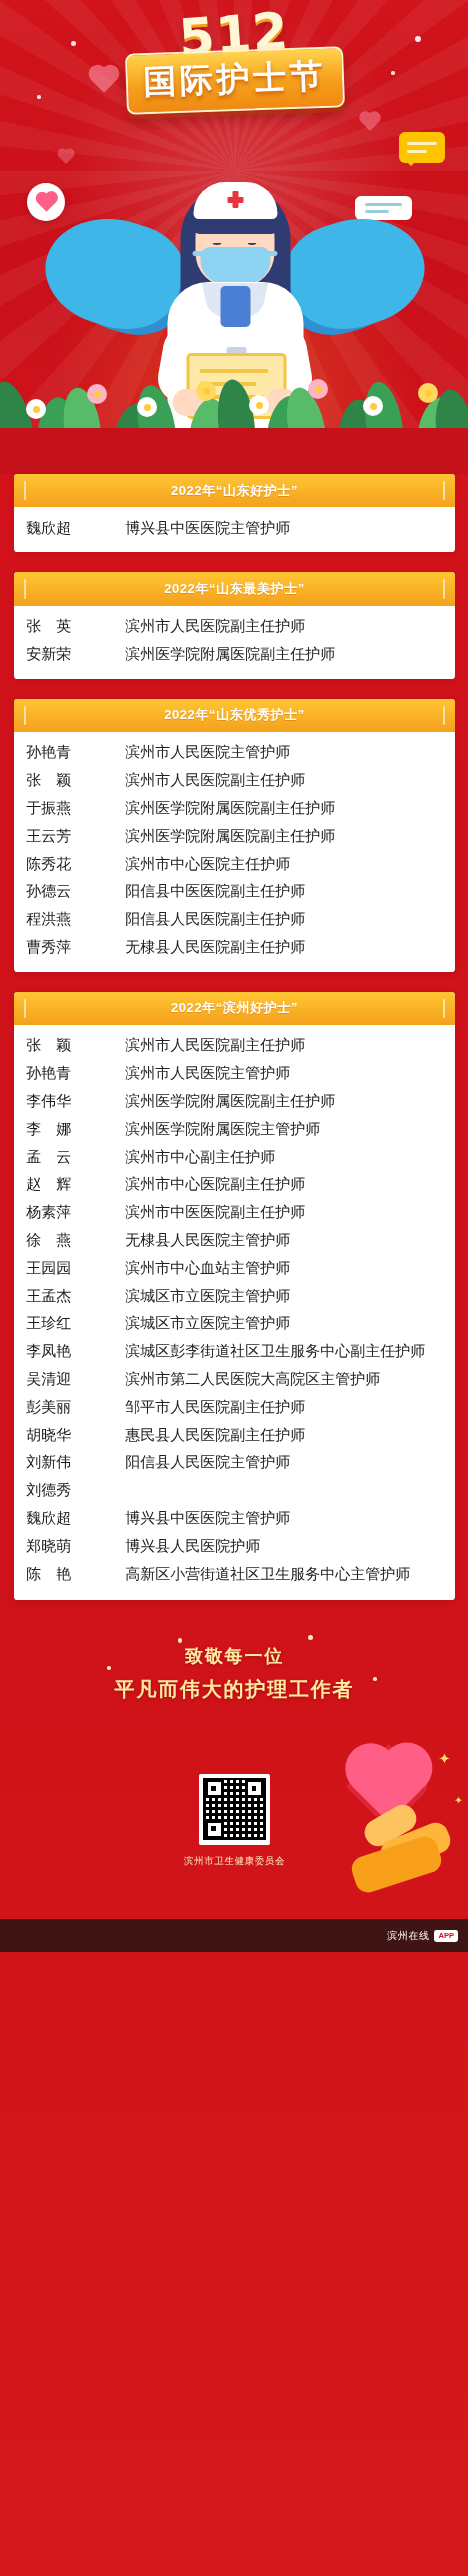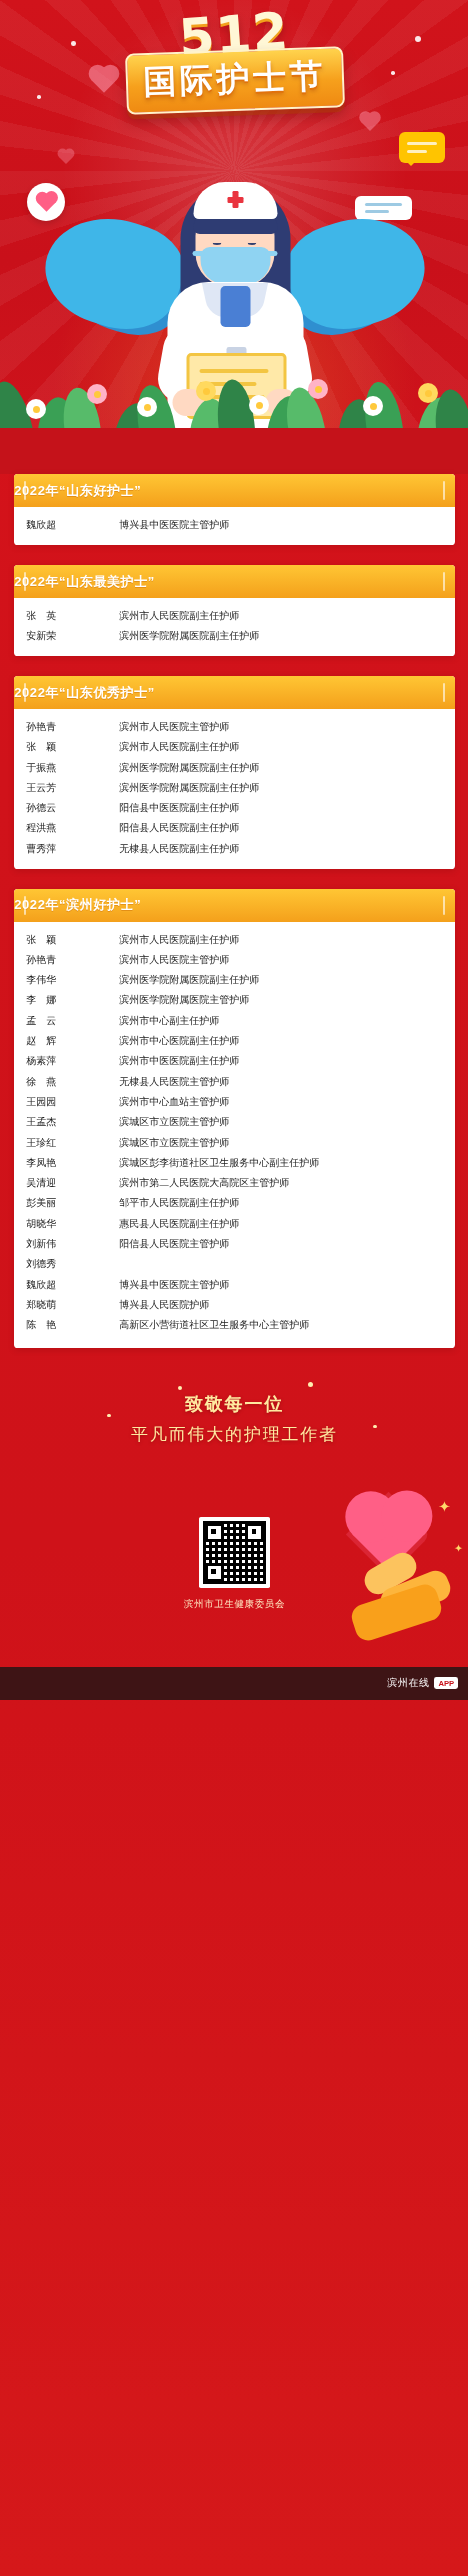--- a/index.html
+++ b/index.html
@@ -143,35 +143,35 @@
   .content { padding: 0 14.2px 0; position: relative; z-index: 8; }
   .card {
     background:#ffffff;
     border-radius: 3.6px;
     margin-bottom: 20px;
     overflow: hidden;
     box-shadow: 0 1.8px 6px rgba(90,0,0,.18);
   }
   .card-head {
     background: linear-gradient(180deg,#ffc634 0%, #f4a01b 100%);
-    text-align: left;
+    text-align: center;
     padding: 7.7px 0 7.7px;
     position: relative;
   }
   .card-head .ttl {
     font-size: 13px; font-weight: bold; color: #ffffff; letter-spacing: 0.6px;
     text-shadow: 0 0.6px 0 rgba(190,90,0,.35);
   }
   .card-head::before, .card-head::after {
     content:""; position:absolute; top:7.1px; bottom:7.1px; width:2.4px; background: rgba(255,255,255,.6); border-radius:1.2px;
   }
   .card-head::before { left:9.5px; }
   .card-head::after { right:9.5px; }
   .card-body { padding: 9.5px 12px 13px; }
-  .row { display:flex; align-items:center; margin-bottom: 5.3px; font-size:10px; line-height:1.5; color:#222; }
+  .row { display:flex; align-items:center; margin-bottom: 5.3px; font-size:15px; line-height:1.5; color:#222; }
   .row:last-child { margin-bottom: 0; }
   .row .nm {
     flex: 0 0 auto; min-width: 39px; color:#1b1b1b; font-weight: normal;
     letter-spacing: 0px; white-space: pre; margin-right: 6px;
   }
   .row .ti { flex: 1 1 auto; color:#222;margin-left:48px; }
   .card.big .card-body { padding-bottom: 15.4px; }
 
   
   .footer {
@@ -179,21 +179,21 @@
     padding: 24px 0 0;
     text-align:center;
     min-height: 332px;
   }
   .slogan1 {
     font-size: 18px; font-weight: bold; color: #ffe9a0; letter-spacing: 1.8px;
     text-shadow: 0 1.2px 3.6px rgba(100,0,0,.45);
     margin-bottom: 7.1px;
   }
   .slogan2 {
-    font-size: 17px; font-weight: normal; color: #ffe9a0; letter-spacing: 1.8px;
+    font-size: 20px; font-weight: bold; color: #ffe9a0; letter-spacing: 1.8px;
     text-shadow: 0 1.2px 3.6px rgba(100,0,0,.45);
   }
   .slogan-star { position:absolute; background:#ffeeb0; border-radius:50%; }
 
   .qr-wrap { margin-top: 71px; display:flex; flex-direction:column; align-items:center; }
   .qr {
     width: 71px; height: 71px; background:#fff; padding:4.1px; border-radius:1.8px;
   }
   .qr-inner {
     width:100%; height:100%;
@@ -396,20 +396,24 @@
         </div>
         <div class="row">
           <span class="nm">于振燕</span>
           <span class="ti">滨州医学院附属医院副主任护师</span>
         </div>
         <div class="row">
           <span class="nm">王云芳</span>
           <span class="ti">滨州医学院附属医院副主任护师</span>
         </div>
         <div class="row">
+          <span class="nm">陈秀花</span>
+          <span class="ti">滨州市中心医院主任护师</span>
+        </div>
+        <div class="row">
           <span class="nm">孙德云</span>
           <span class="ti">阳信县中医医院副主任护师</span>
         </div>
         <div class="row">
           <span class="nm">程洪燕</span>
           <span class="ti">阳信县人民医院副主任护师</span>
         </div>
         <div class="row">
           <span class="nm">曹秀萍</span>
           <span class="ti">无棣县人民医院副主任护师</span>

